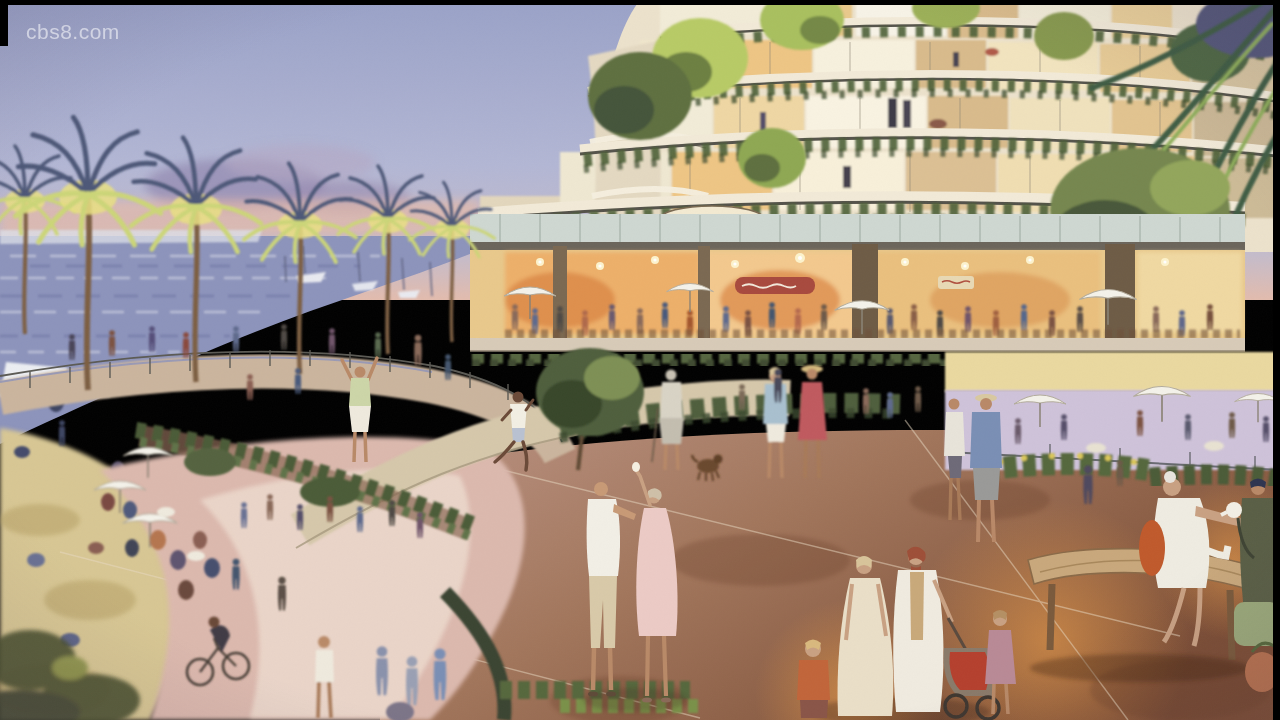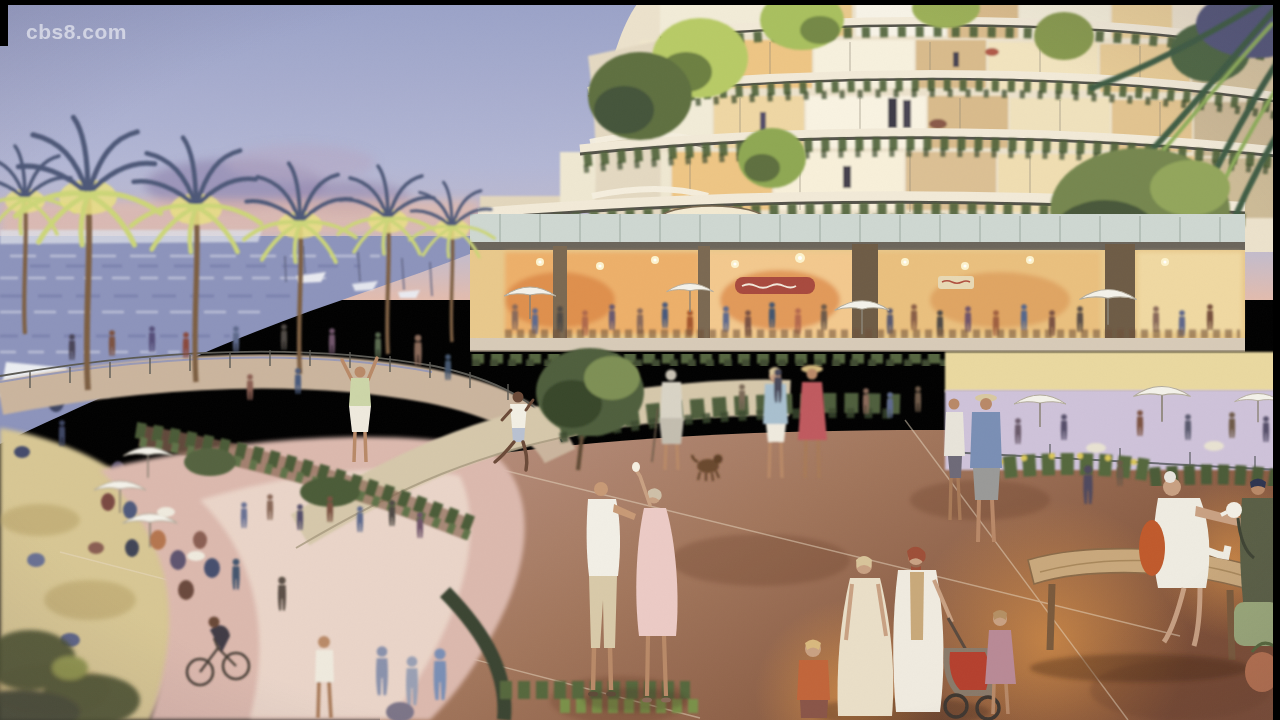--- a/index.html
+++ b/index.html
@@ -1,19 +1,19 @@
 <!DOCTYPE html>
 <html><head>
 <meta charset="utf-8">
 <style>
   html,body{margin:0;padding:0;background:#000;}
   .stage{position:relative;width:1280px;height:720px;overflow:hidden;background:#000;
          font-family:"Liberation Sans",sans-serif;}
   .stage svg{position:absolute;left:0;top:0;}
-  .watermark{position:absolute;left:26px;top:20px;font-size:21px;font-weight:700;
+  .watermark{position:absolute;left:26px;top:20px;font-size:21px;font-weight:400;
              letter-spacing:.5px;color:rgba(255,255,255,.55);user-select:none;}
   .bar{position:absolute;background:#000;}
   .bar.top{left:0;top:0;width:1280px;height:5px;}
   .bar.right{right:0;top:0;width:7px;height:720px;}
   .bar.corner{left:0;top:0;width:8px;height:46px;}
 </style>
 </head>
 <body>
 
 <div class="stage">

